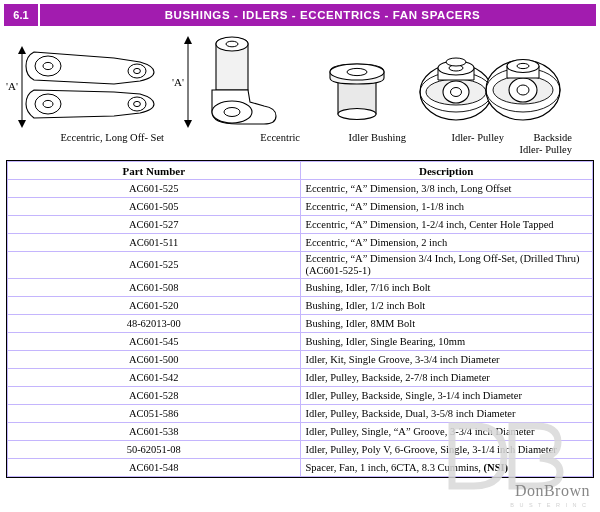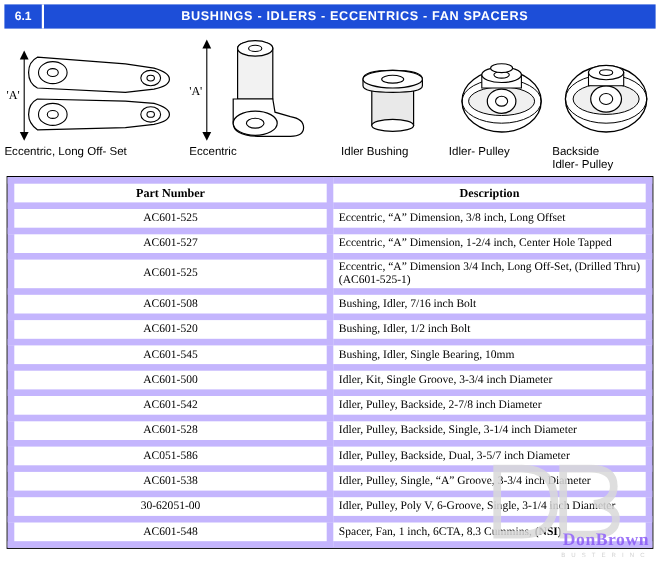--- a/index.html
+++ b/index.html
@@ -13,21 +13,21 @@
     font-family: "Liberation Serif", serif;
     color: #000000;
     position: relative;
     overflow: hidden;
   }
 
   
   .header {
     position: relative;
     height: 22px;
-    background: #1d4ed8;
+    background: #a21caf;
     color: #ffffff;
     display: flex;
     align-items: center;
     margin: 4px 4px 0 4px;
   }
   .header-num {
     width: 34px;
     text-align: center;
     font-family: "Liberation Sans", sans-serif;
     font-size: 11px;
@@ -51,43 +51,43 @@
   .figures {
     position: relative;
     height: 128px;
     margin: 2px 4px 0 4px;
   }
   .fig {
     position: absolute;
     text-align: center;
   }
   .fig-caption {
-    font-family: Liberation Sans, sans-serif;
+    font-family: Liberation Serif, serif;
     font-size: 10.5px;
     line-height: 12px;
-    text-align: left;
+    text-align: right;
     width: 100%;
   }
   .fig-art {
     position: relative;
     height: 104px;
   }
 
   
   .table-wrap {
     margin: 4px 6px 0 6px;
     border: 1px solid #000000;
   }
   table {
     border-collapse: collapse;
     width: 100%;
     table-layout: fixed;
   }
   th, td {
-    border: 6px solid #c4b5fd;
+    border: 1px solid #c4b5fd;
     font-size: 10.5px;
     line-height: 12px;
     padding: 1px 2px;
     height: 15px;
     margin-left: 40px;
   }
   th {
     font-weight: bold;
     font-size: 11px;
     text-align: center;
@@ -113,23 +113,22 @@
     height: 92px;
     pointer-events: none;
     opacity: 0.85;
   }
   .wm-text {
     position: absolute;
     bottom: 8px;
     right: 4px;
     font-family: "Liberation Serif", serif;
     font-size: 16px;
-    color: #8b5cf6;
+    color: #737373;
     letter-spacing: 0.5px;
-    font-weight: bold;
   }
   .wm-sub {
     position: absolute;
     bottom: 0px;
     right: 6px;
     font-family: "Liberation Sans", sans-serif;
     font-size: 5.5px;
     color: #c9c9c9;
     letter-spacing: 2px;
   }
@@ -213,21 +212,21 @@
 
         <path d="M30 40 L30 52 L66 52 L66 40 Z" fill="#ffffff" stroke="#000" stroke-width="1"></path>
         <ellipse cx="48" cy="40" rx="18" ry="7" fill="#ffffff" stroke="#000" stroke-width="1.1"></ellipse>
         <ellipse cx="48" cy="40" rx="7" ry="3" fill="#ffffff" stroke="#000" stroke-width="1"></ellipse>
         <ellipse cx="48" cy="34" rx="10" ry="4" fill="#ffffff" stroke="#000" stroke-width="1"></ellipse>
       </svg>
     </div>
     <div class="fig-caption">Idler- Pulley</div>
   </div>
 
-  <div class="fig" style="left:498px; top:0px; width:98px;">
+  <div class="fig" style="left:470px; top:0px; width:98px;">
     <div class="fig-art">
       <svg width="98" height="104" viewBox="0 0 98 104">
         <ellipse cx="49" cy="62" rx="37" ry="30" fill="#ffffff" stroke="#000" stroke-width="1.2"></ellipse>
         <ellipse cx="49" cy="62" rx="37" ry="22" fill="none" stroke="#000" stroke-width="0.9"></ellipse>
         <ellipse cx="49" cy="62" rx="30" ry="14" fill="#f0f0f0" stroke="#000" stroke-width="0.9"></ellipse>
         <ellipse cx="49" cy="62" rx="14" ry="12" fill="#ffffff" stroke="#000" stroke-width="1.1"></ellipse>
         <ellipse cx="49" cy="62" rx="6" ry="5" fill="#ffffff" stroke="#000" stroke-width="1"></ellipse>
         <path d="M33 38 L33 50 L65 50 L65 38 Z" fill="#ffffff" stroke="#000" stroke-width="1"></path>
         <ellipse cx="49" cy="38" rx="16" ry="6.5" fill="#ffffff" stroke="#000" stroke-width="1.1"></ellipse>
         <ellipse cx="49" cy="38" rx="6" ry="2.6" fill="#ffffff" stroke="#000" stroke-width="1"></ellipse>
@@ -248,61 +247,73 @@
         <th class="pn">Part Number</th>
         <th>Description</th>
       </tr>
     </thead>
     <tbody>
       <tr>
           <td class="pn">AC601-525</td>
           <td class="desc">Eccentric, “A” Dimension, 3/8 inch, Long Offset</td>
         </tr>
       <tr>
+          <td class="pn">AC601-505</td>
+          <td class="desc">Eccentric, “A” Dimension, 1-1/8 inch</td>
+        </tr>
+      <tr>
           <td class="pn">AC601-527</td>
           <td class="desc">Eccentric, “A” Dimension, 1-2/4 inch, Center Hole Tapped</td>
         </tr>
       <tr>
+          <td class="pn">AC601-511</td>
+          <td class="desc">Eccentric, “A” Dimension, 2 inch</td>
+        </tr>
+      <tr>
           <td class="pn">AC601-525</td>
           <td class="desc">Eccentric, “A” Dimension 3/4 Inch, Long Off-Set, (Drilled Thru) (AC601-525-1)</td>
         </tr>
       <tr>
           <td class="pn">AC601-508</td>
           <td class="desc">Bushing, Idler, 7/16 inch Bolt</td>
         </tr>
       <tr>
           <td class="pn">AC601-520</td>
           <td class="desc">Bushing, Idler, 1/2 inch Bolt</td>
         </tr>
       <tr>
+          <td class="pn">48-62013-00</td>
+          <td class="desc">Bushing, Idler, 8MM Bolt</td>
+        </tr>
+      <tr>
           <td class="pn">AC601-545</td>
           <td class="desc">Bushing, Idler, Single Bearing, 10mm</td>
         </tr>
       <tr>
           <td class="pn">AC601-500</td>
           <td class="desc">Idler, Kit, Single Groove, 3-3/4 inch Diameter</td>
         </tr>
       <tr>
           <td class="pn">AC601-542</td>
           <td class="desc">Idler, Pulley, Backside, 2-7/8 inch Diameter</td>
         </tr>
       <tr>
           <td class="pn">AC601-528</td>
           <td class="desc">Idler, Pulley, Backside, Single, 3-1/4 inch Diameter</td>
         </tr>
       <tr>
           <td class="pn">AC051-586</td>
-          <td class="desc">Idler, Pulley, Backside, Dual, 3-5/7 inch Diameter</td>
+          <td class="desc">Idler, Pulley, Backside, Dual, 3-5/8 inch Diameter</td>
         </tr>
       <tr>
           <td class="pn">AC601-538</td>
           <td class="desc">Idler, Pulley, Single, “A” Groove, 3-3/4 inch Diameter</td>
         </tr>
       <tr>
-          <td class="pn">30-62051-00</td>
+          <td class="pn">50-62051-08</td>
           <td class="desc">Idler, Pulley, Poly V, 6-Groove, Single, 3-1/4 inch Diameter</td>
         </tr>
       <tr>
         <td class="pn">AC601-548</td>
         <td class="desc"><span>Spacer, Fan, 1 inch, 6CTA, 8.3 Cummins, </span><span class="nsi">(NSI)</span></td>
       </tr>
 
     </tbody>
   </table>
 </div>

